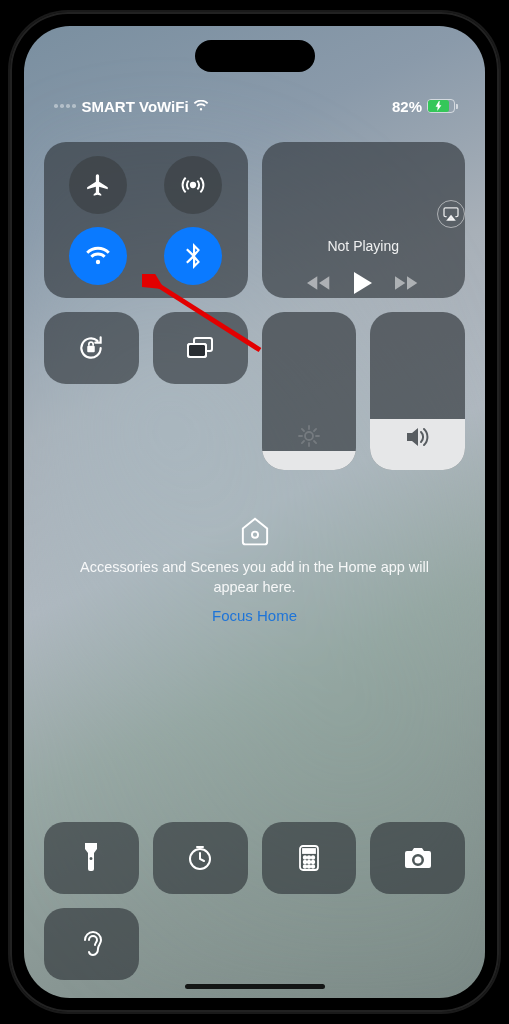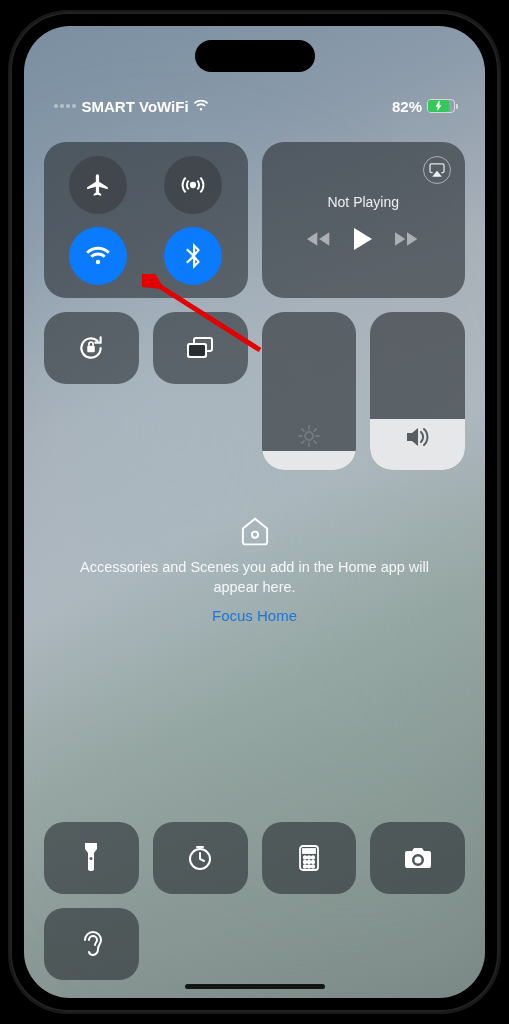--- a/index.html
+++ b/index.html
@@ -118,24 +118,24 @@
       width: 58px; height: 58px;
       border-radius: 50%;
       display: flex; align-items: center; justify-content: center;
       background: rgba(60,65,70,0.75);
       justify-self: center; align-self: center;
       cursor: pointer;
     }
     .circle-btn.active { background: #0a7aff; }
     .media-tile {
       height: 156px;
-      padding: 14px;
       display: flex;
       flex-direction: column;
       color: rgba(255,255,255,0.85);
+      justify-content: flex-end;
     }
     .media-top { display: flex; justify-content: flex-end; }
     .airplay-ring {
       width: 28px; height: 28px; border-radius: 50%;
       border: 1.5px solid rgba(255,255,255,0.5);
       display:flex; align-items:center; justify-content:center;
     }
     .media-title { font-size: 14px; text-align: center; margin-top: 10px; color: rgba(255,255,255,0.9); }
     .media-ctrls {
       display: flex; justify-content: center; gap: 22px; margin-top: 18px;

